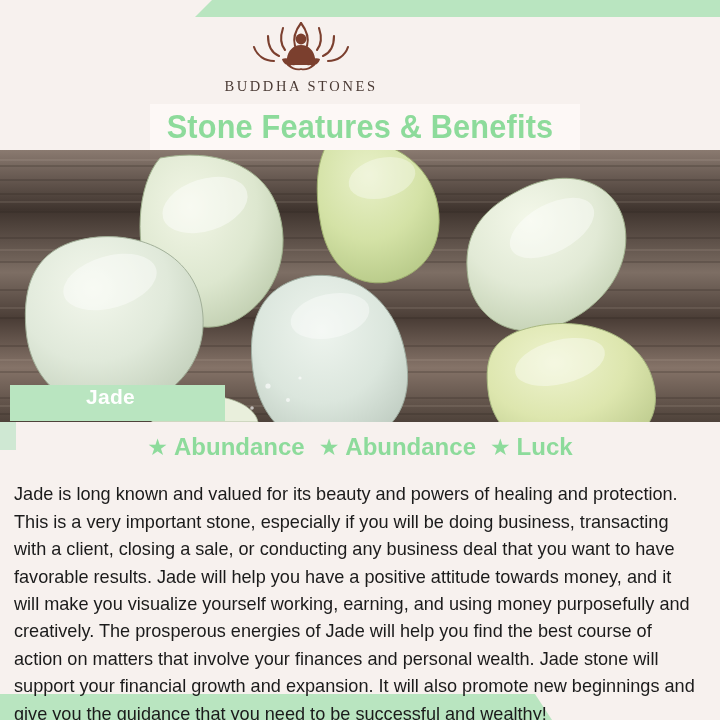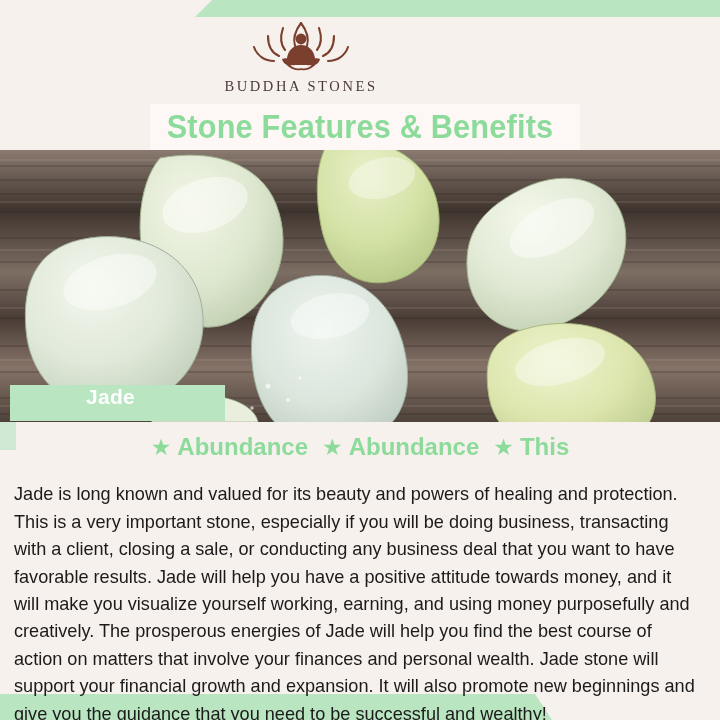--- a/index.html
+++ b/index.html
@@ -246,19 +246,19 @@
     <div class="benefit">
       <span class="star">★</span>
       <span>Abundance</span>
     </div>
     <div class="benefit">
       <span class="star">★</span>
       <span>Abundance</span>
     </div>
     <div class="benefit">
       <span class="star">★</span>
-      <span>This</span>
+      <span>Luck</span>
     </div>
   </div>
 
   <p class="body-copy">Jade is long known and valued for its beauty and powers of healing and protection. This is a very important stone, especially if you will be doing business, transacting with a client, closing a sale, or conducting any business deal that you want to have favorable results. Jade will help you have a positive attitude towards money, and it will make you visualize yourself working, earning, and using money purposefully and creatively. The prosperous energies of Jade will help you find the best course of action on matters that involve your finances and personal wealth. Jade stone will support your financial growth and expansion. It will also promote new beginnings and give you the guidance that you need to be successful and wealthy!</p>
 
 </div>
 
 </body></html>

